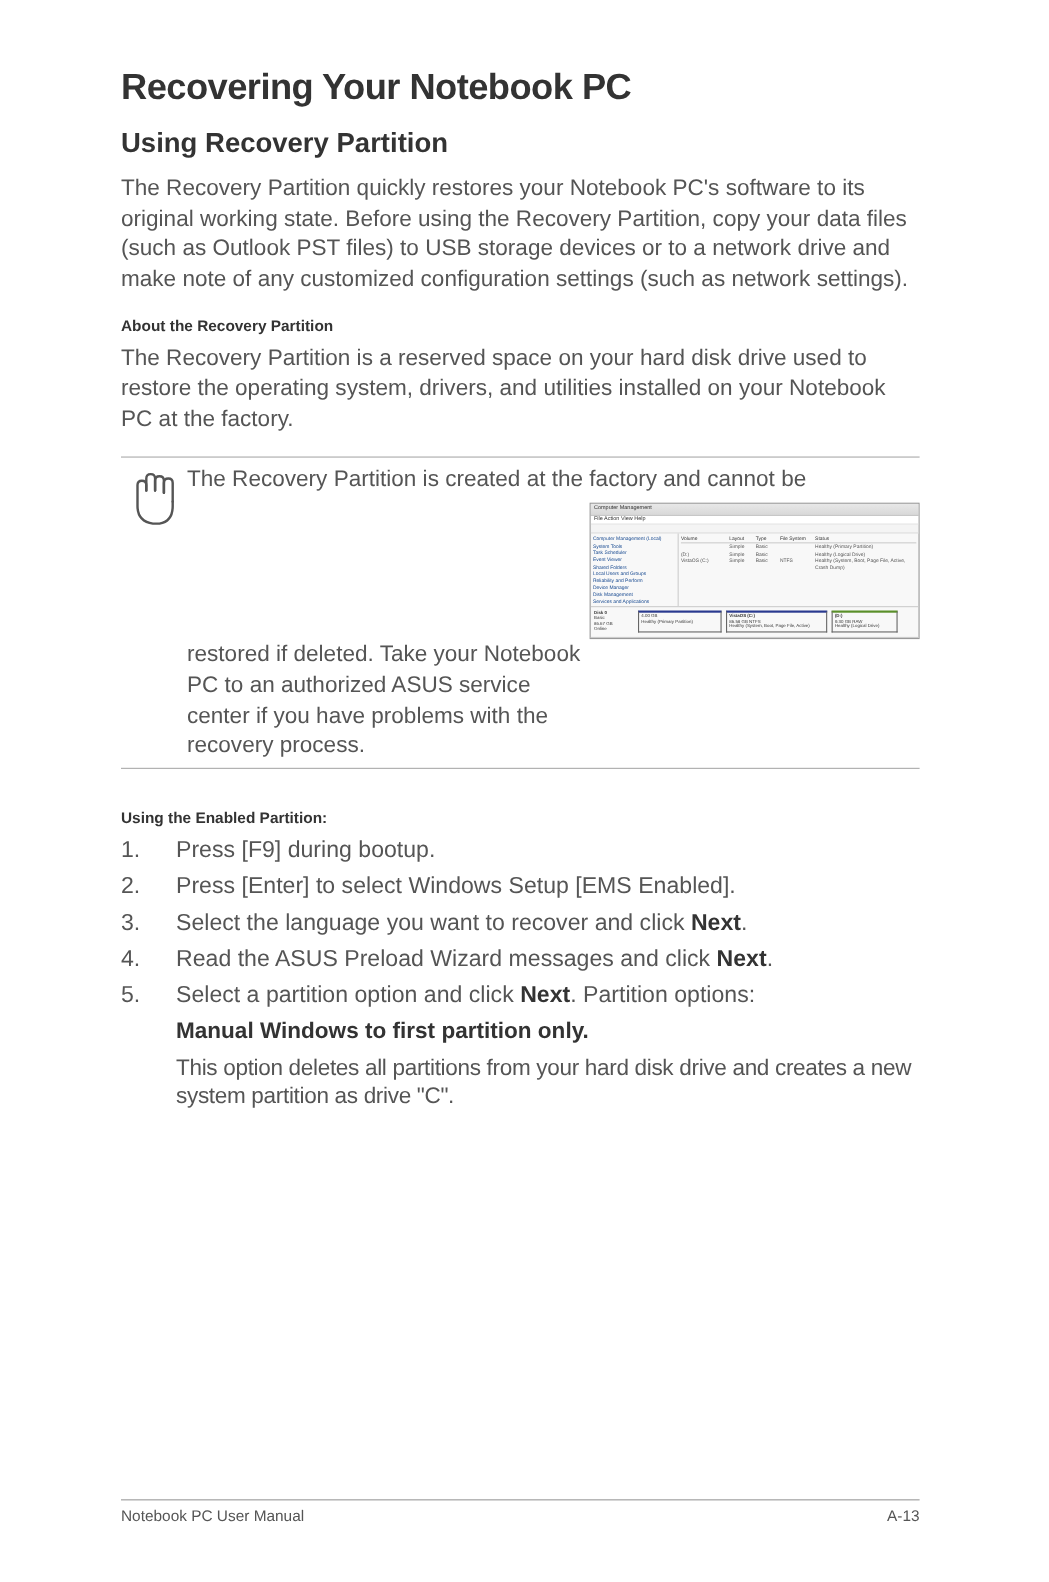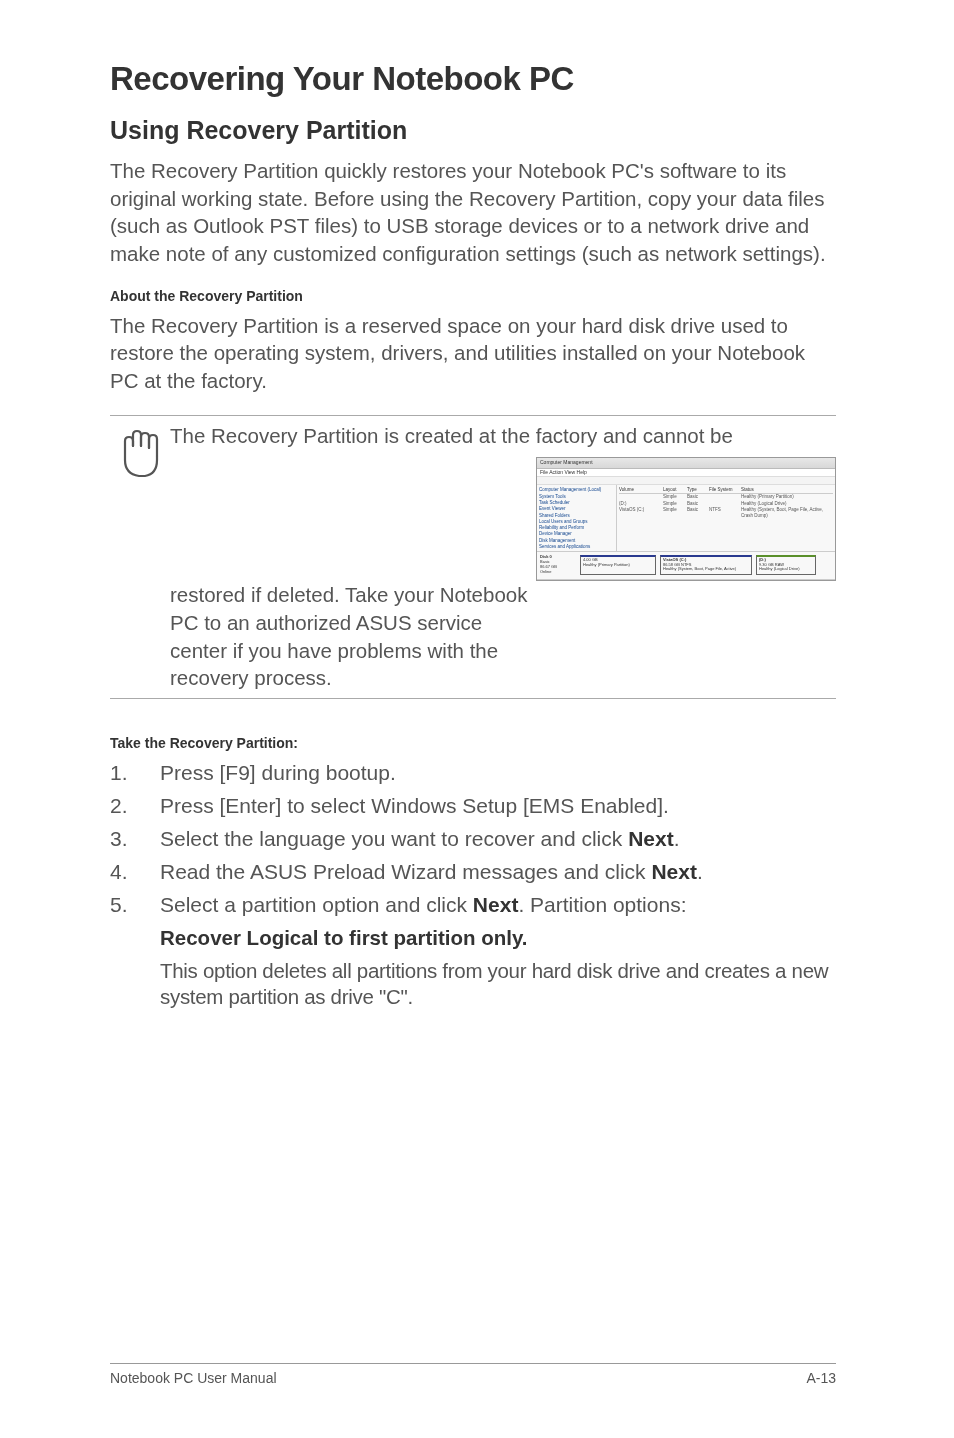--- a/index.html
+++ b/index.html
@@ -239,32 +239,32 @@
           
           
         </div>
       </div>
 
       <div class="wrap-text">restored if deleted. Take your Notebook PC to an authorized ASUS service center if you have problems with the recovery process.</div>
       <div class="clear"></div>
     </div>
   </div>
 
-  <h3>Take the Recovery Partition:</h3>
+  <h3>Using the Enabled Partition:</h3>
 
   <ol class="steps">
     <li>Press [F9] during bootup.</li>
     <li>Press [Enter] to select Windows Setup [EMS Enabled].</li>
     <li><span>Select the language you want to recover and click </span><strong>Next</strong><span>.</span></li>
     <li><span>Read the ASUS Preload Wizard messages and click </span><strong>Next</strong><span>.</span></li>
     <li><span>Select a partition option and click </span><strong>Next</strong><span>. Partition options:</span></li>
   </ol>
 
   <div class="substep">
-    <div class="substep-title">Recover Logical to first partition only.</div>
+    <div class="substep-title">Manual Windows to first partition only.</div>
   </div>
 
   <div class="substep">
     <div class="substep-body tight">This option deletes all partitions from your hard disk drive and creates a new system partition as drive "C".</div>
   </div>
 
   <div class="footer">
     <span>Notebook PC User Manual</span>
     <span>A-13</span>
   </div>

